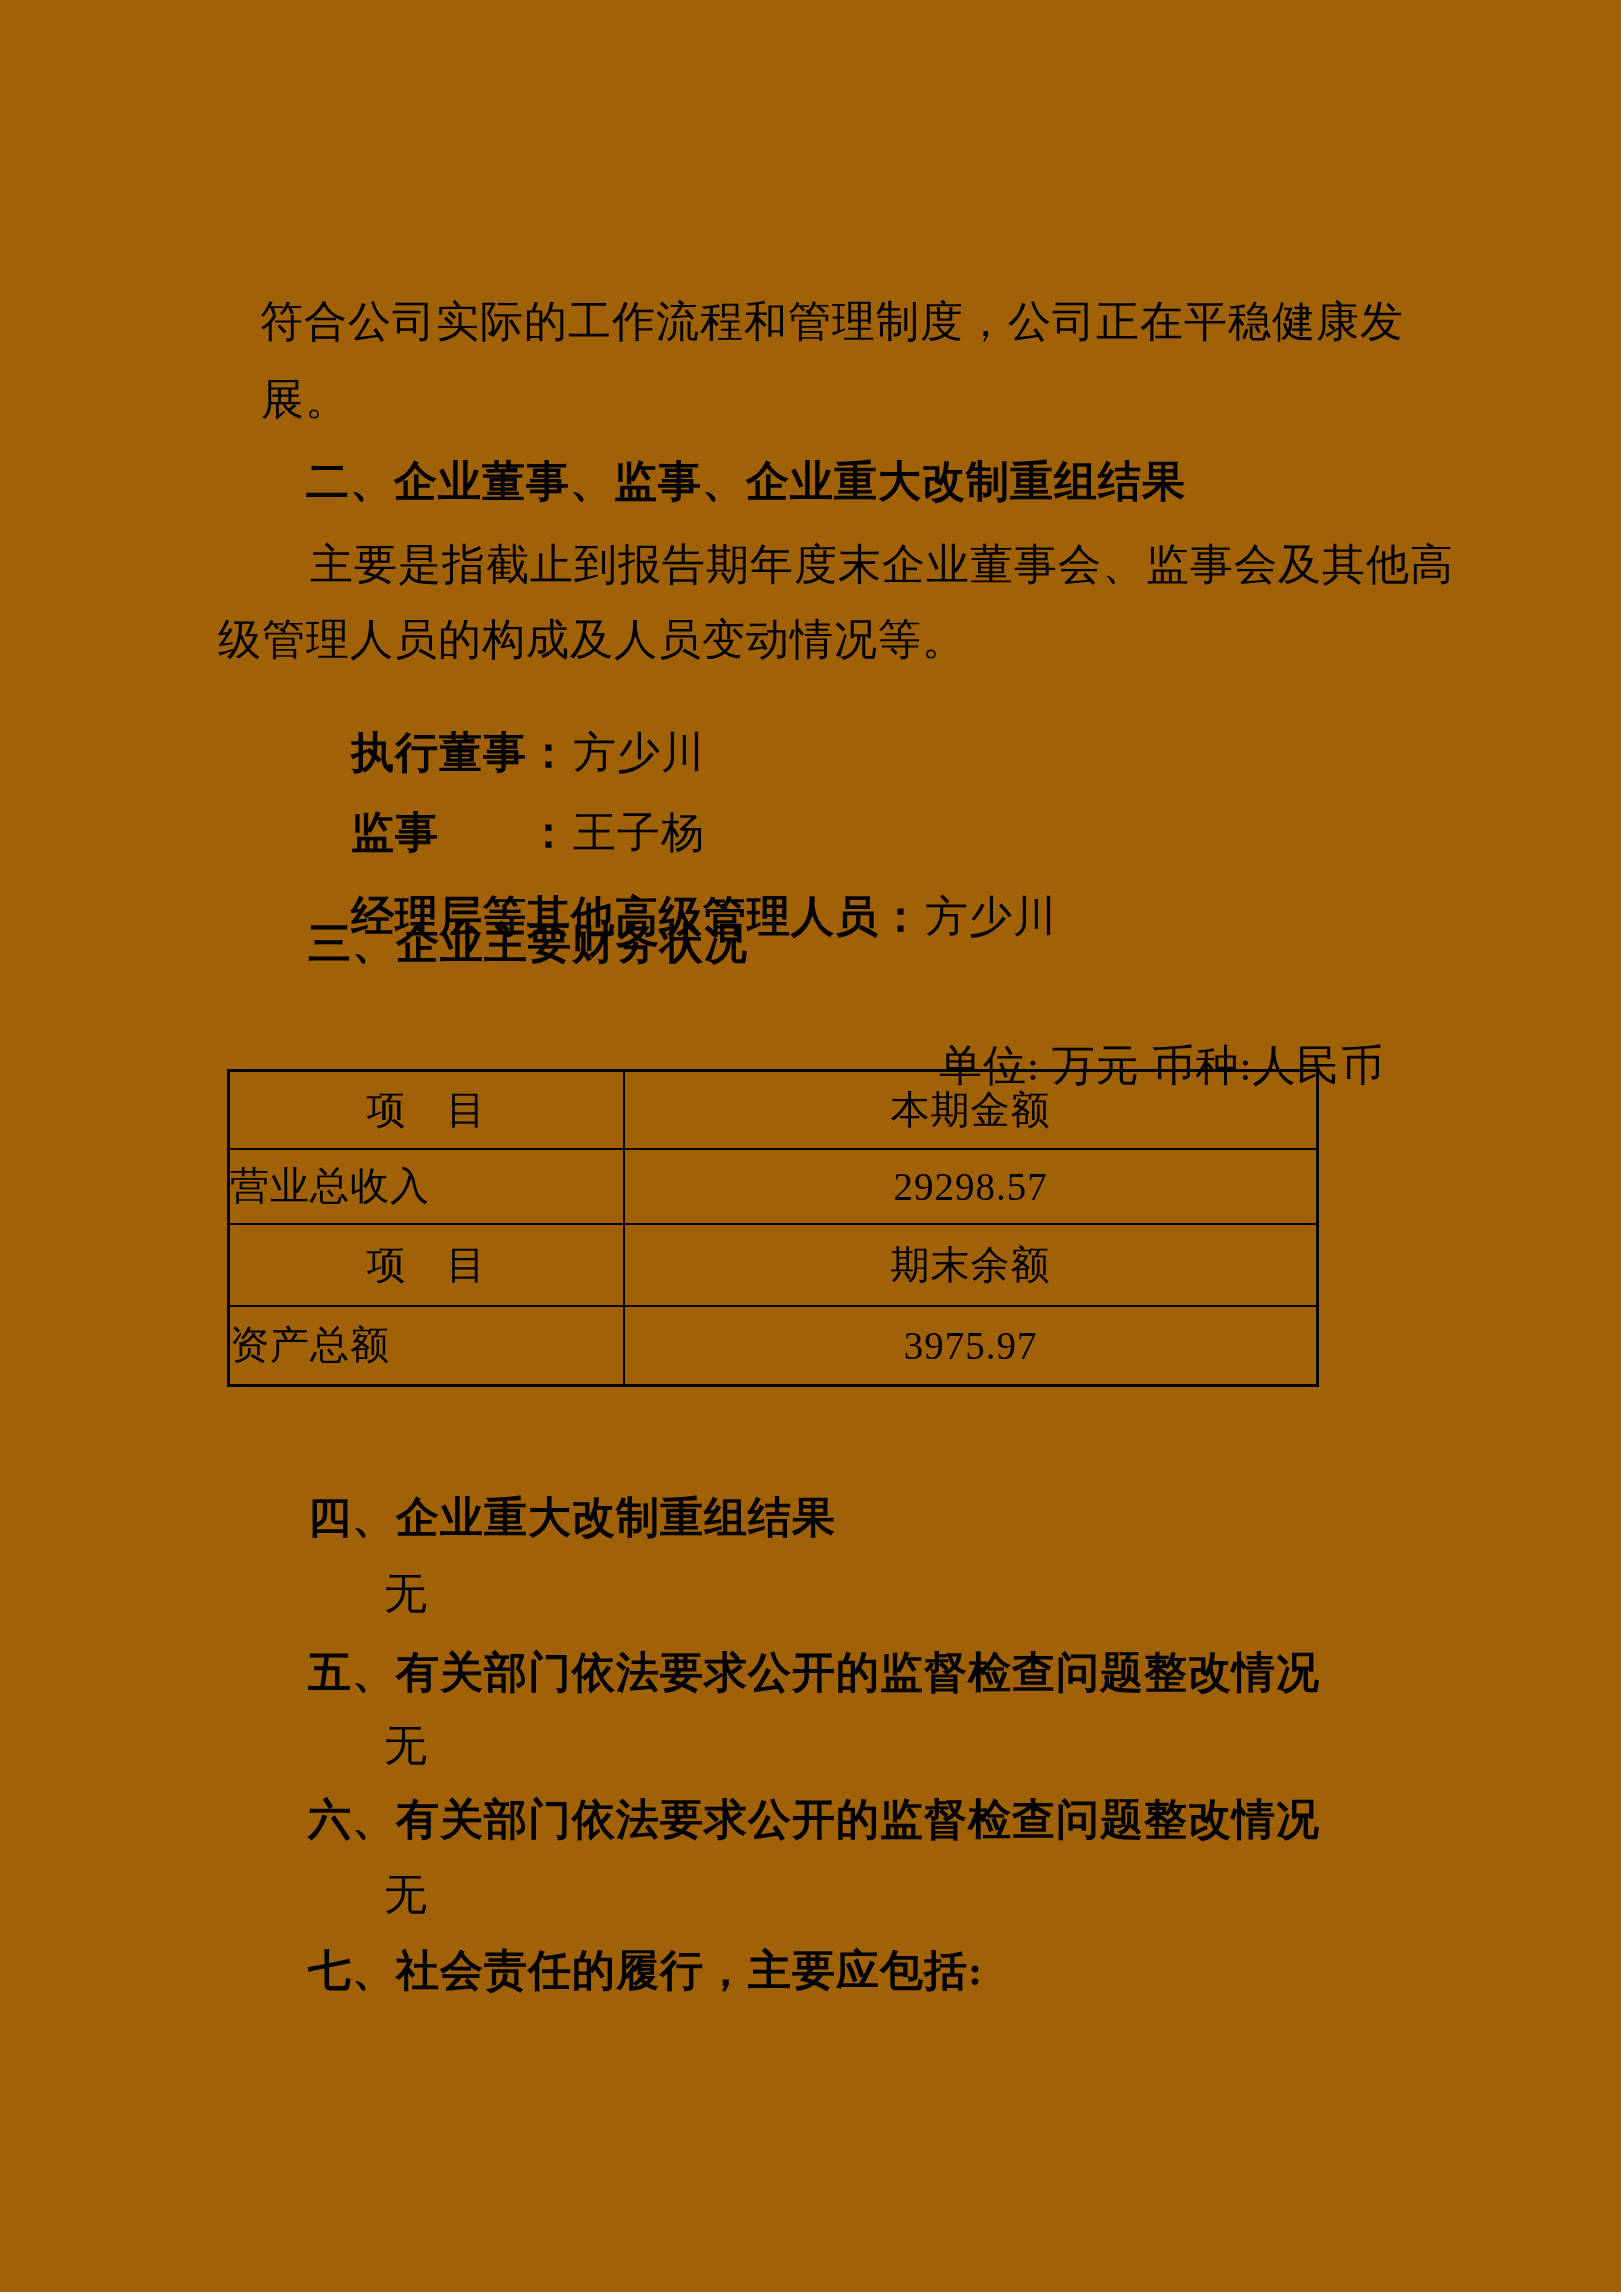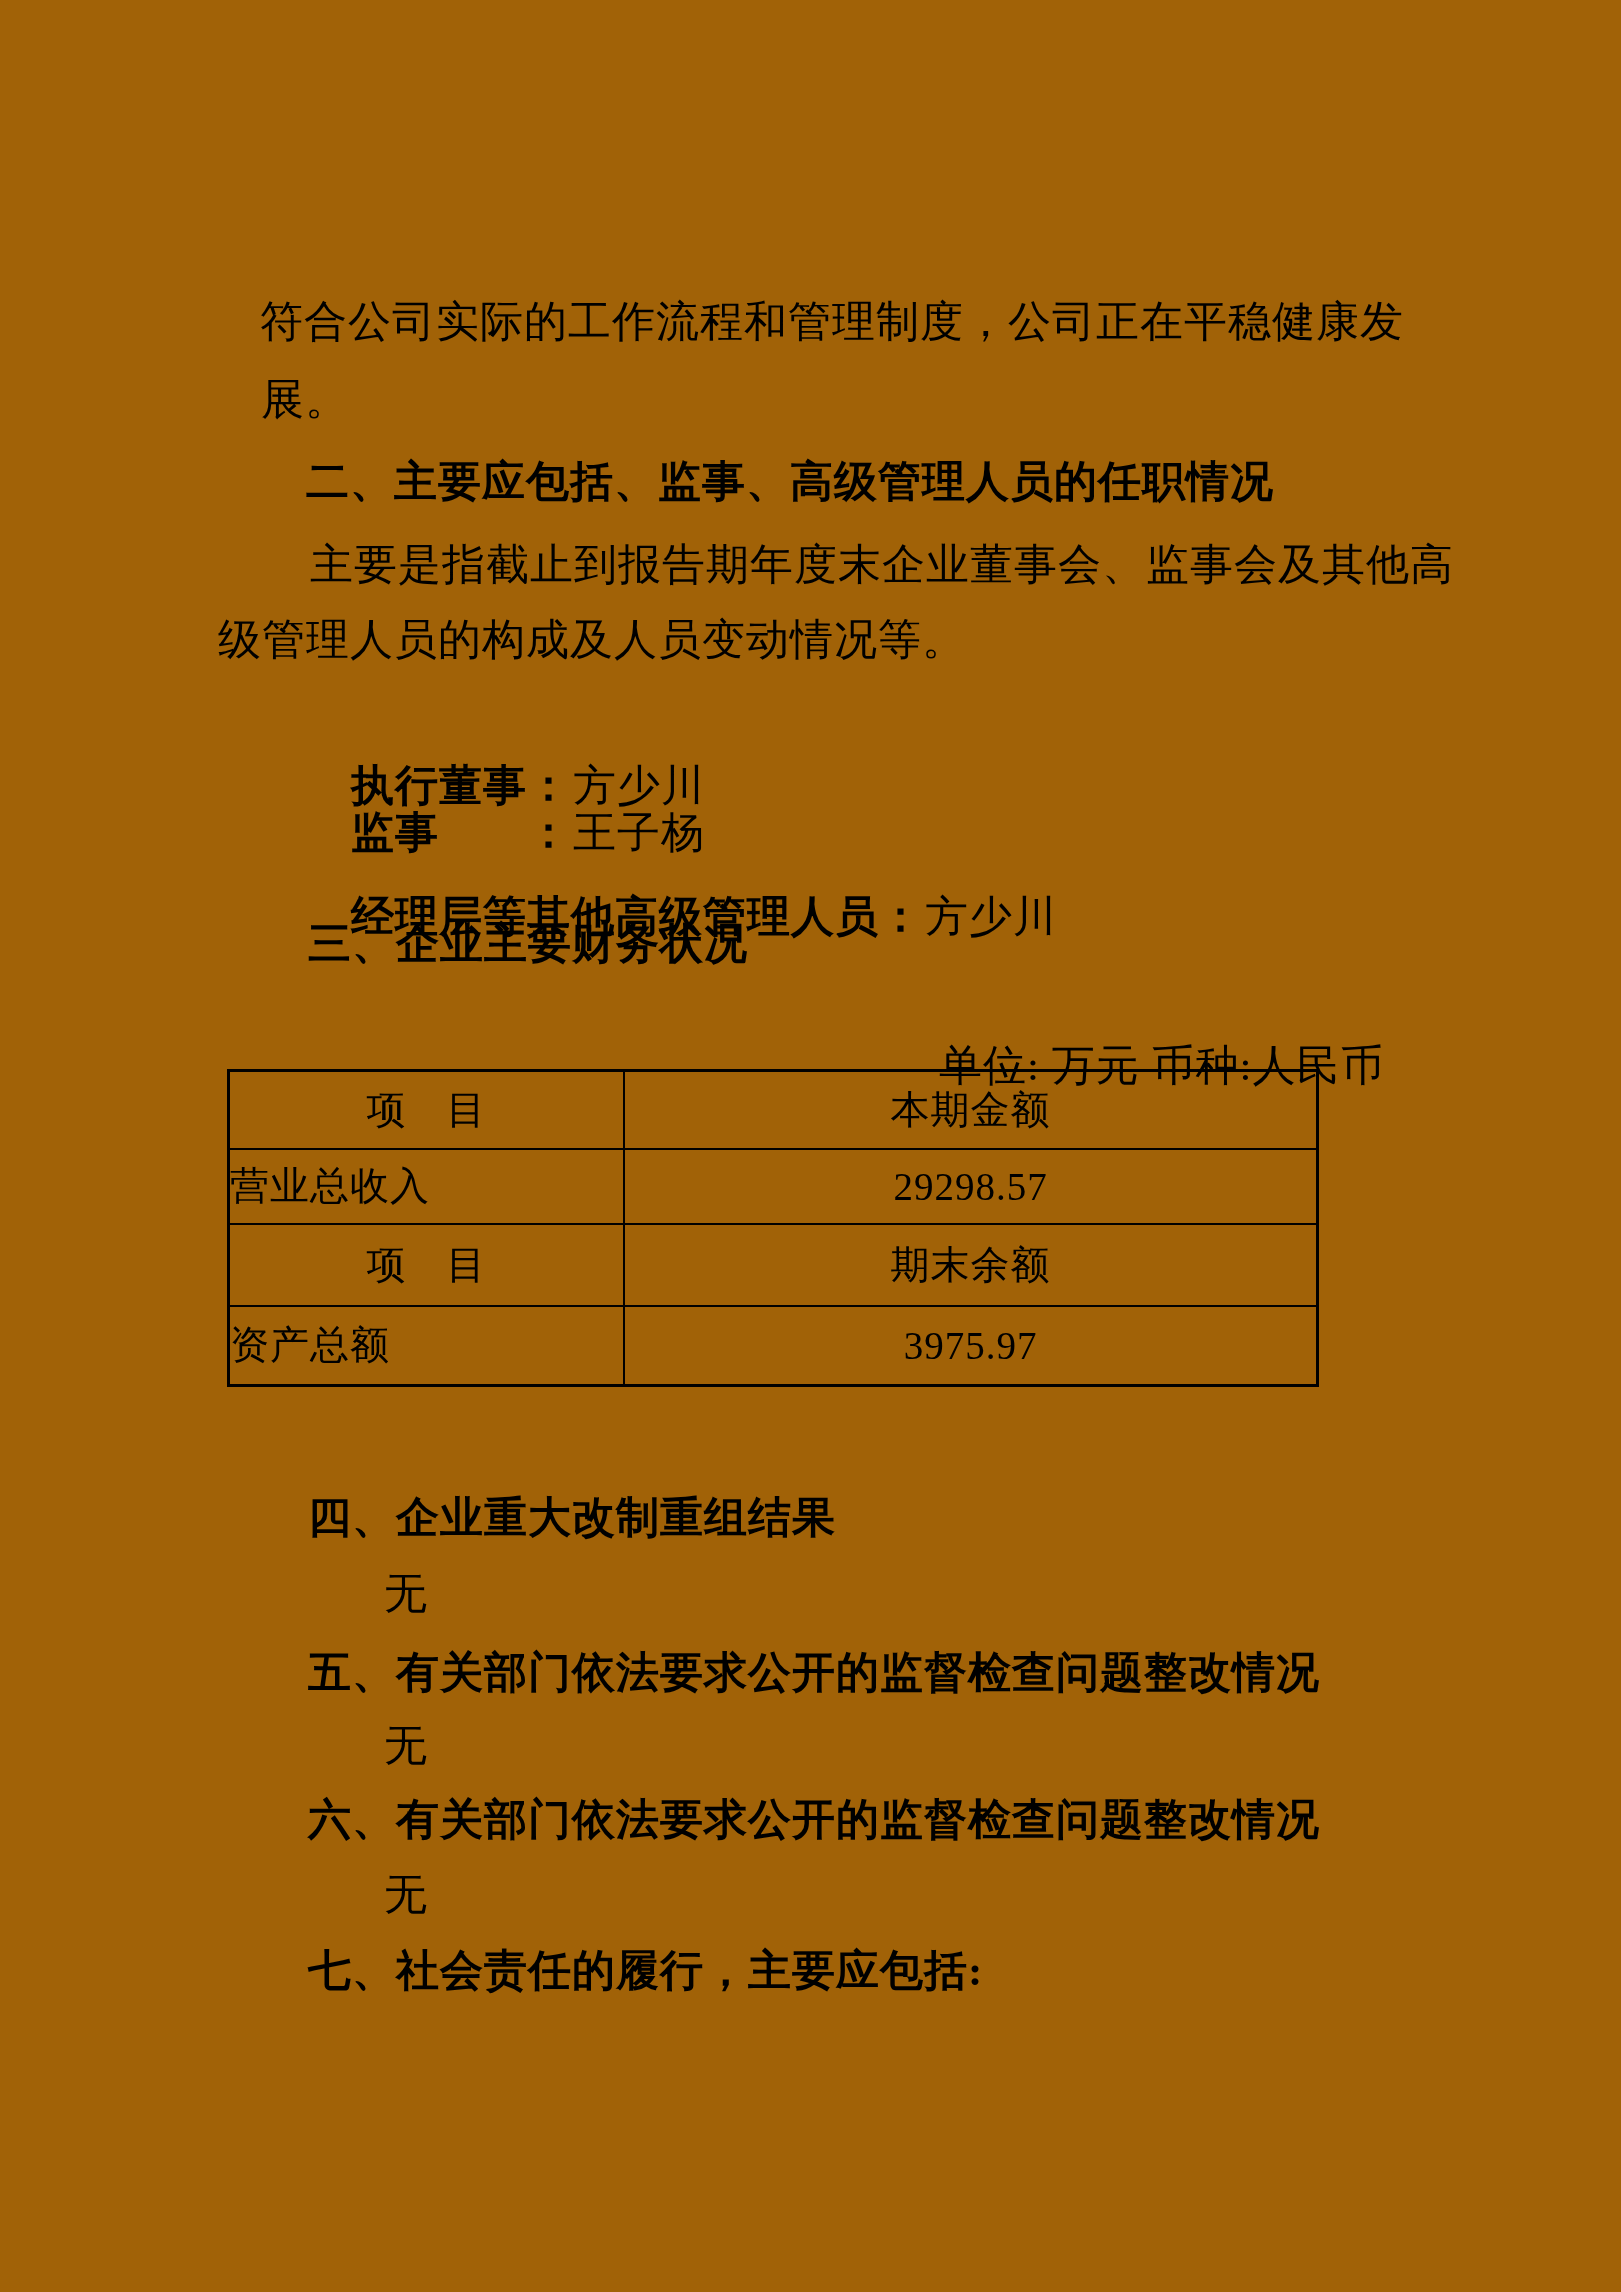--- a/index.html
+++ b/index.html
@@ -62,25 +62,25 @@
     tr.row-4 { height: 80px; }
   </style>
 </head>
 <body>
 
 <div class="page">
 
   <div class="line" style="left:260px; top:300px;">符合公司实际的工作流程和管理制度，公司正在平稳健康发</div>
   <div class="line" style="left:261px; top:378px;">展。</div>
 
-  <div class="line bold" style="left:306px; top:460px;">二、主要应包括、监事、高级管理人员的任职情况</div>
+  <div class="line bold" style="left:306px; top:460px;">二、企业董事、监事、企业重大改制重组结果</div>
   <div class="line" style="left:310px; top:543px;">主要是指截止到报告期年度末企业董事会、监事会及其他高</div>
   <div class="line" style="left:218px; top:618px;">级管理人员的构成及人员变动情况等。</div>
 
-  <div class="line" style="left:304px; top:721px;">
+  <div class="line" style="left:304px; top:688px;">
     <span class="staff-label">执行董事：</span><span class="staff-name">方少川</span>
   </div>
   <div class="line" style="left:304px; top:768px;">
     <span class="staff-label">监事　　：</span><span class="staff-name">王子杨</span>
   </div>
   <div class="line" style="left:304px; top:852px;">
     <span class="staff-label">经理层等其他高级管理人员：</span><span class="staff-name">方少川</span>
   </div>
 
   <div class="line bold" style="left:308px; top:922px;">三、企业主要财务状况</div>

